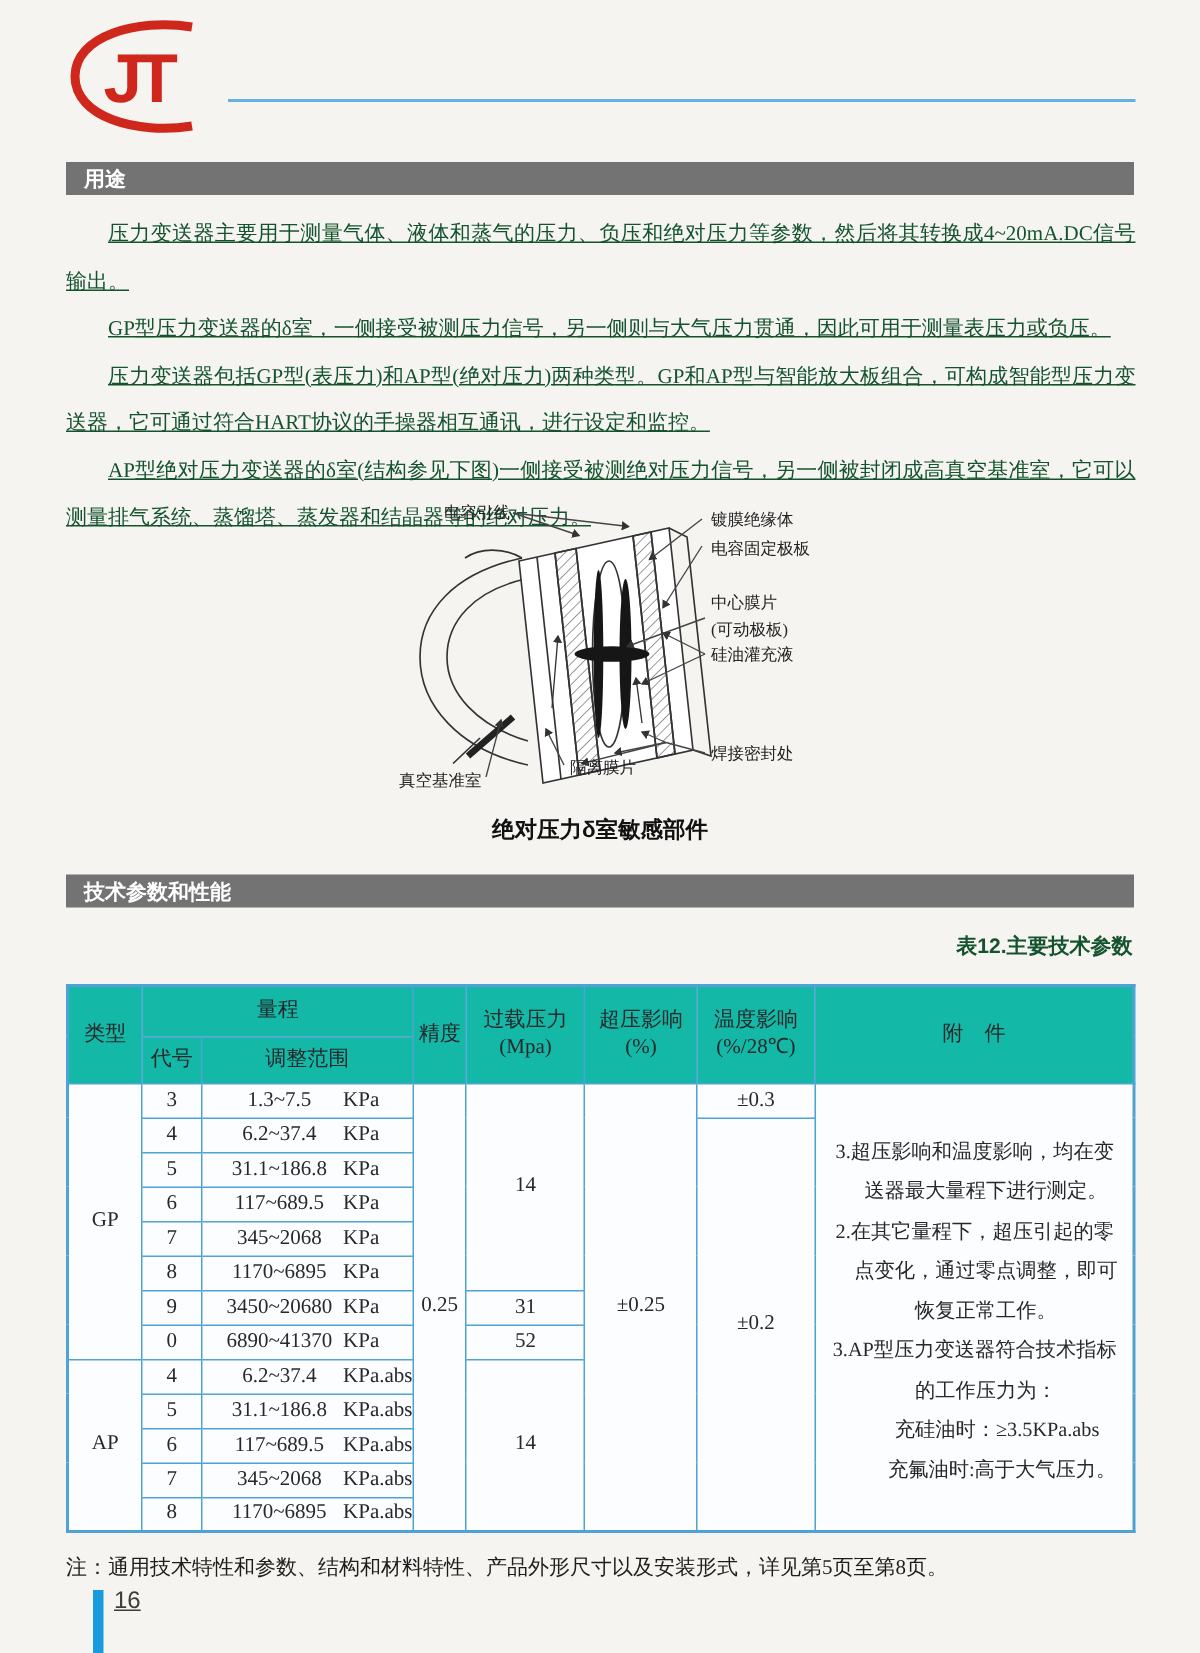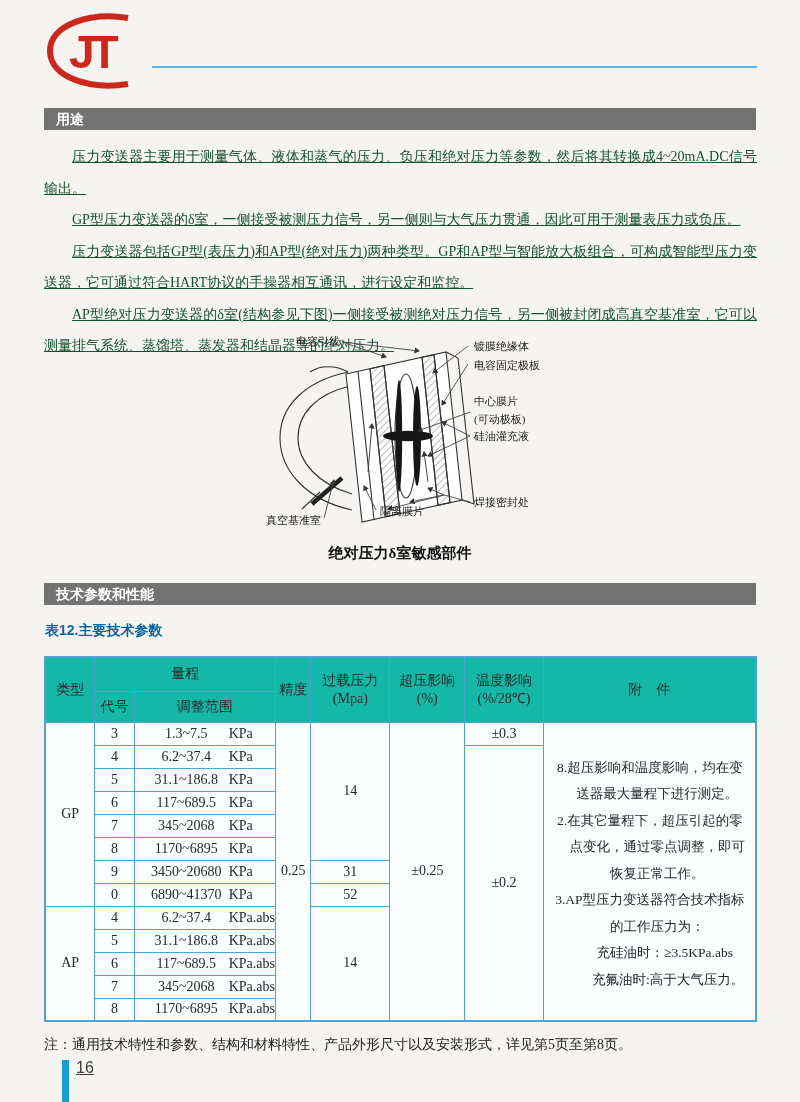--- a/index.html
+++ b/index.html
@@ -33,29 +33,29 @@
     color:#14532d;
     text-decoration:underline;
   }
 
   .diagram { position:absolute; left:236px; top:332px; width:344px; height:210px;text-align:right; }
   .diagram svg text { font-family:"Liberation Serif", serif; font-size:11px; fill:#222; }
 
   .diagram-caption {
     position:absolute; left:45px; top:544px; width:710px;
     text-align:center;
-    font-family:Liberation Serif, serif;
+    font-family:Liberation Sans, sans-serif;
     font-weight:bold; font-size:15px; color:#111;
   }
 
   .table-title {
     position:absolute; left:45px; top:622px; width:710px;
-    text-align:left;
+    text-align:right;
     font-family:"Liberation Sans", sans-serif;
-    font-weight:bold; font-size:14px; color:#0369a1;
+    font-weight:bold; font-size:14px; color:#14532d;
   }
 
   .spec-table-wrap { position:absolute; left:44px; top:656px; width:713px; }
   table.spec {
     border-collapse:collapse; width:713px;
     font-size:14px; color:#26282c;
   }
   table.spec th, table.spec td {
     border:1px solid #4fa3d4;
     text-align:center; vertical-align:middle;
@@ -230,21 +230,21 @@
             <span class="range-inner">
               <span class="range-val">1.3~7.5</span>
               <span class="range-unit">KPa</span>
             </span>
           </td>
       <td rowspan="13">0.25</td>
       <td rowspan="6">14</td>
       <td rowspan="13">±0.25</td>
       <td>±0.3</td>
       <td rowspan="13" class="notes-cell">
-        <div class="n-item">8.超压影响和温度影响，均在变送器最大量程下进行测定。</div>
+        <div class="n-item">3.超压影响和温度影响，均在变送器最大量程下进行测定。</div>
         <div class="n-item">2.在其它量程下，超压引起的零点变化，通过零点调整，即可恢复正常工作。</div>
         <div class="n-item">3.AP型压力变送器符合技术指标的工作压力为：</div>
         <div class="n-sub1">充硅油时：≥3.5KPa.abs</div>
         <div class="n-sub2">充氟油时:高于大气压力。</div>
       </td>
     </tr>
     <tr class="brow">
       <td>4</td>
       <td class="range-cell">
             <span class="range-inner">

